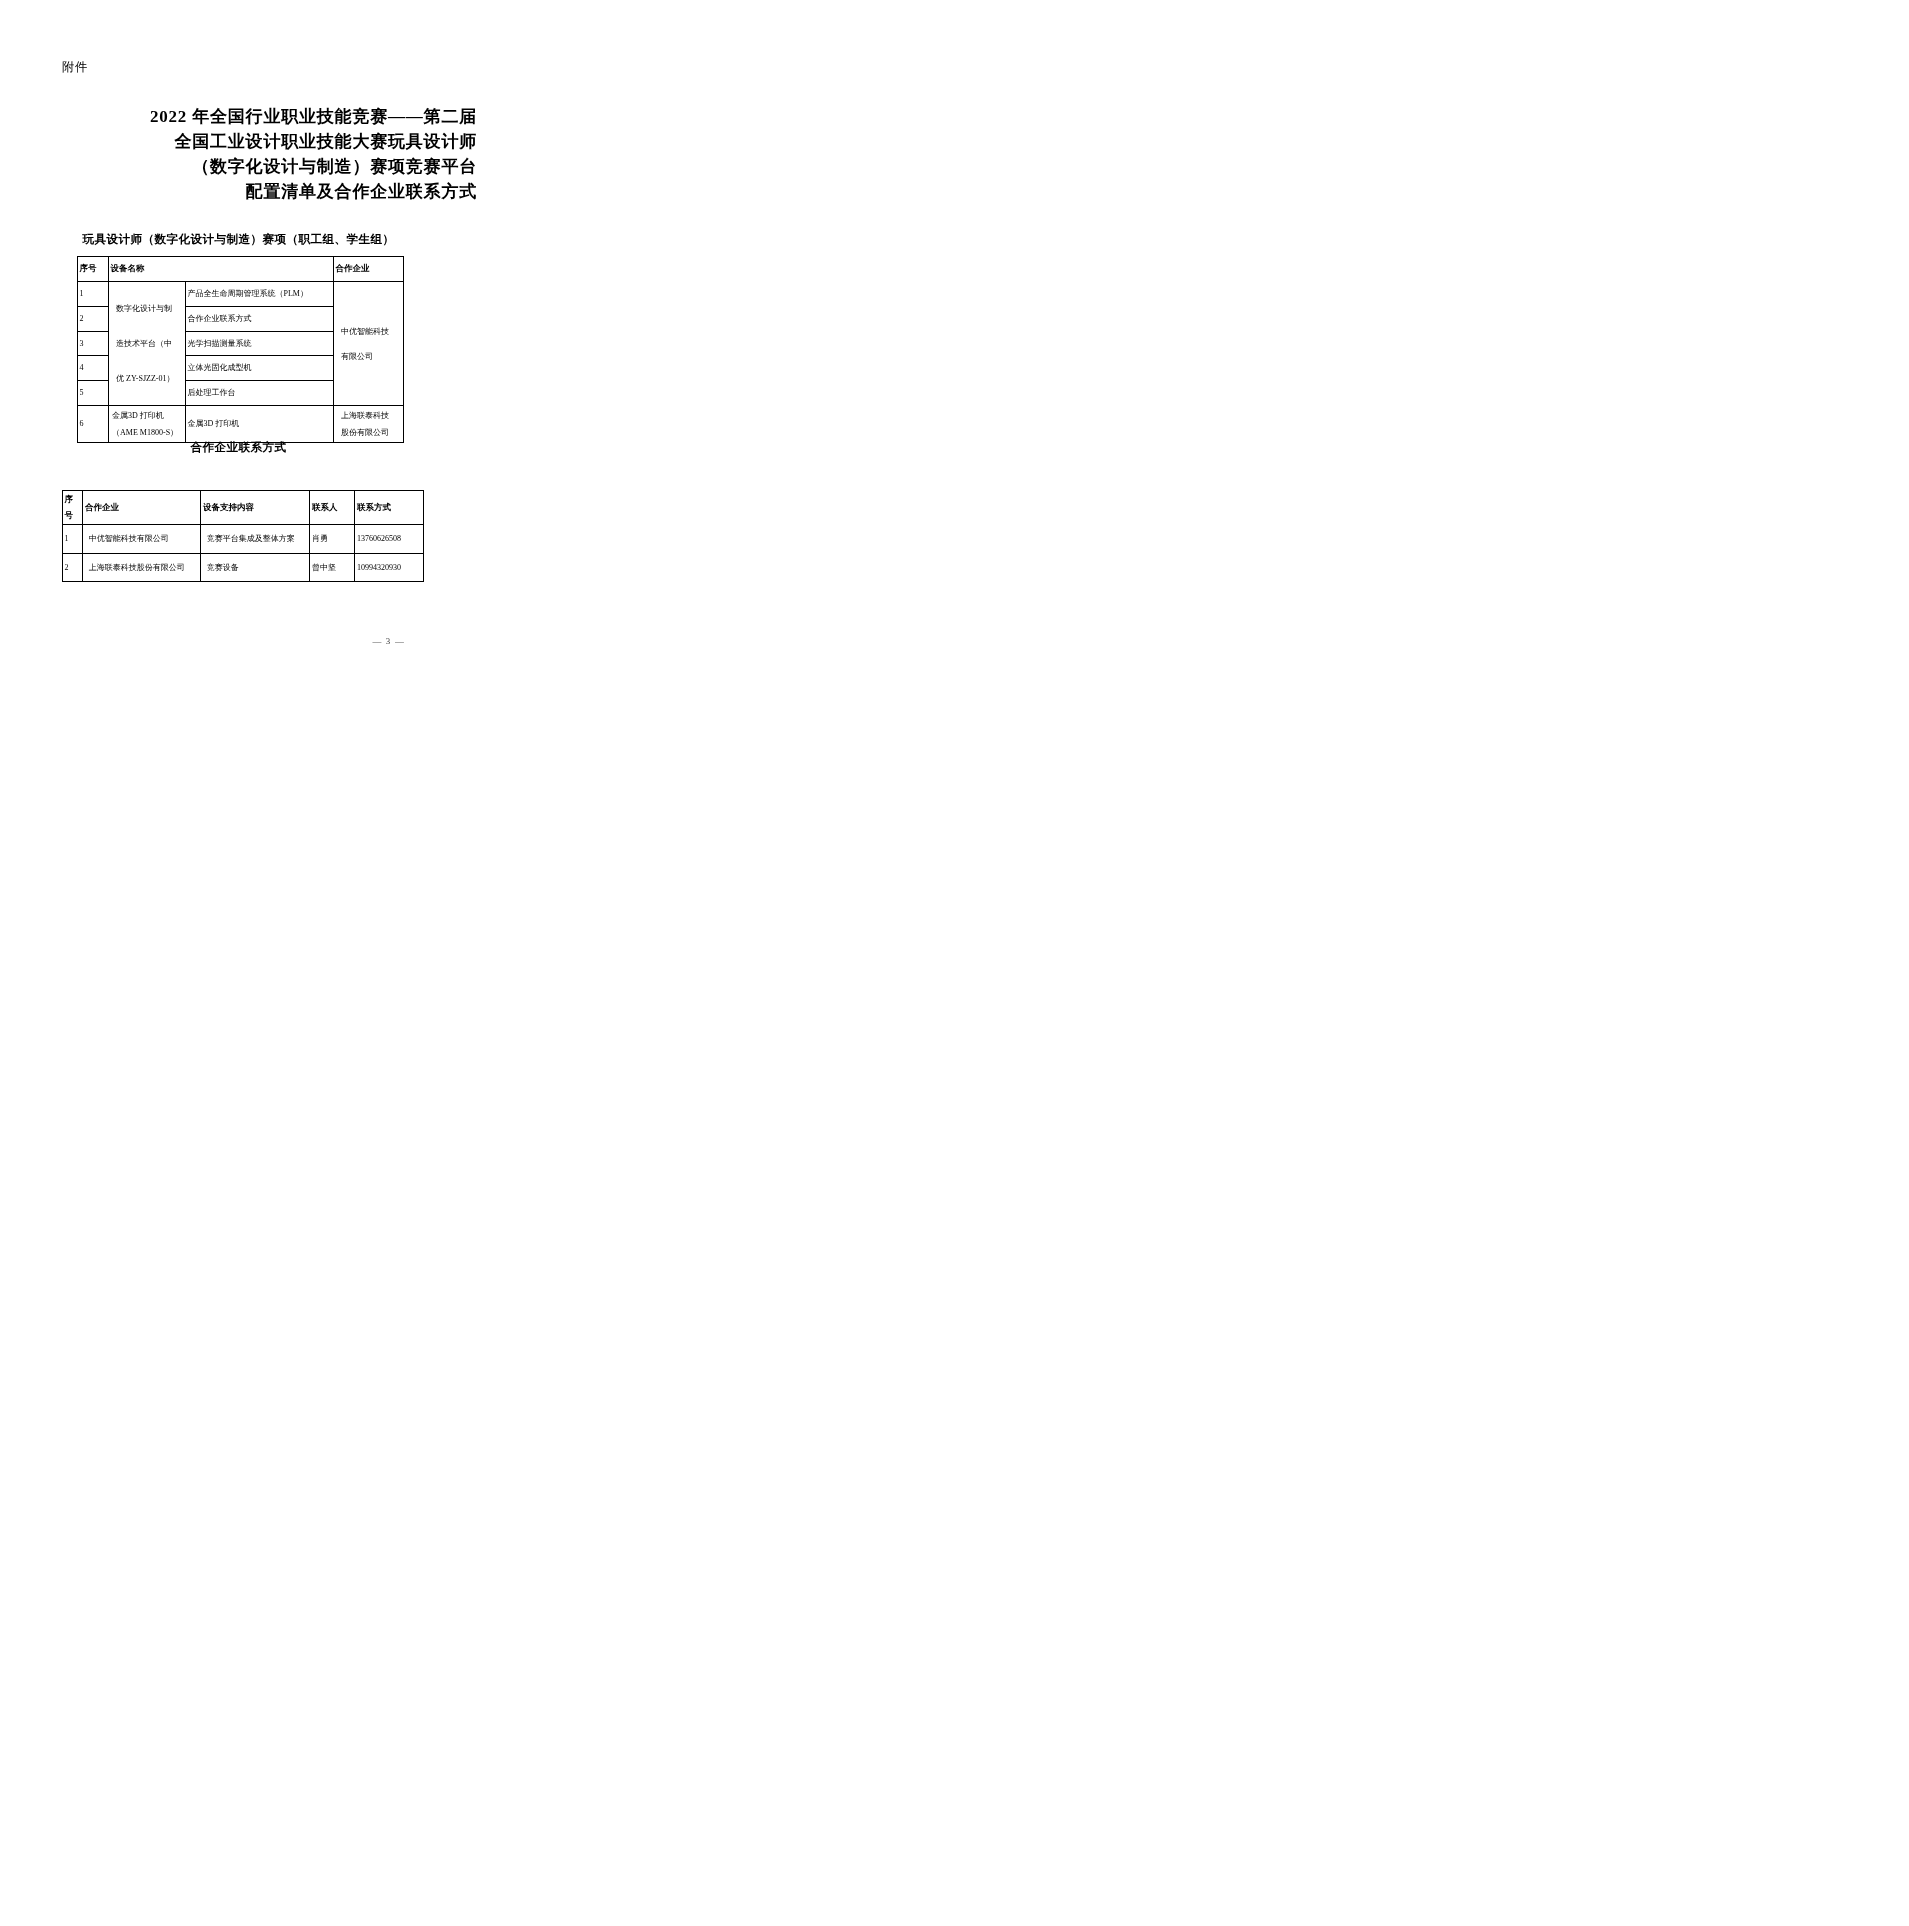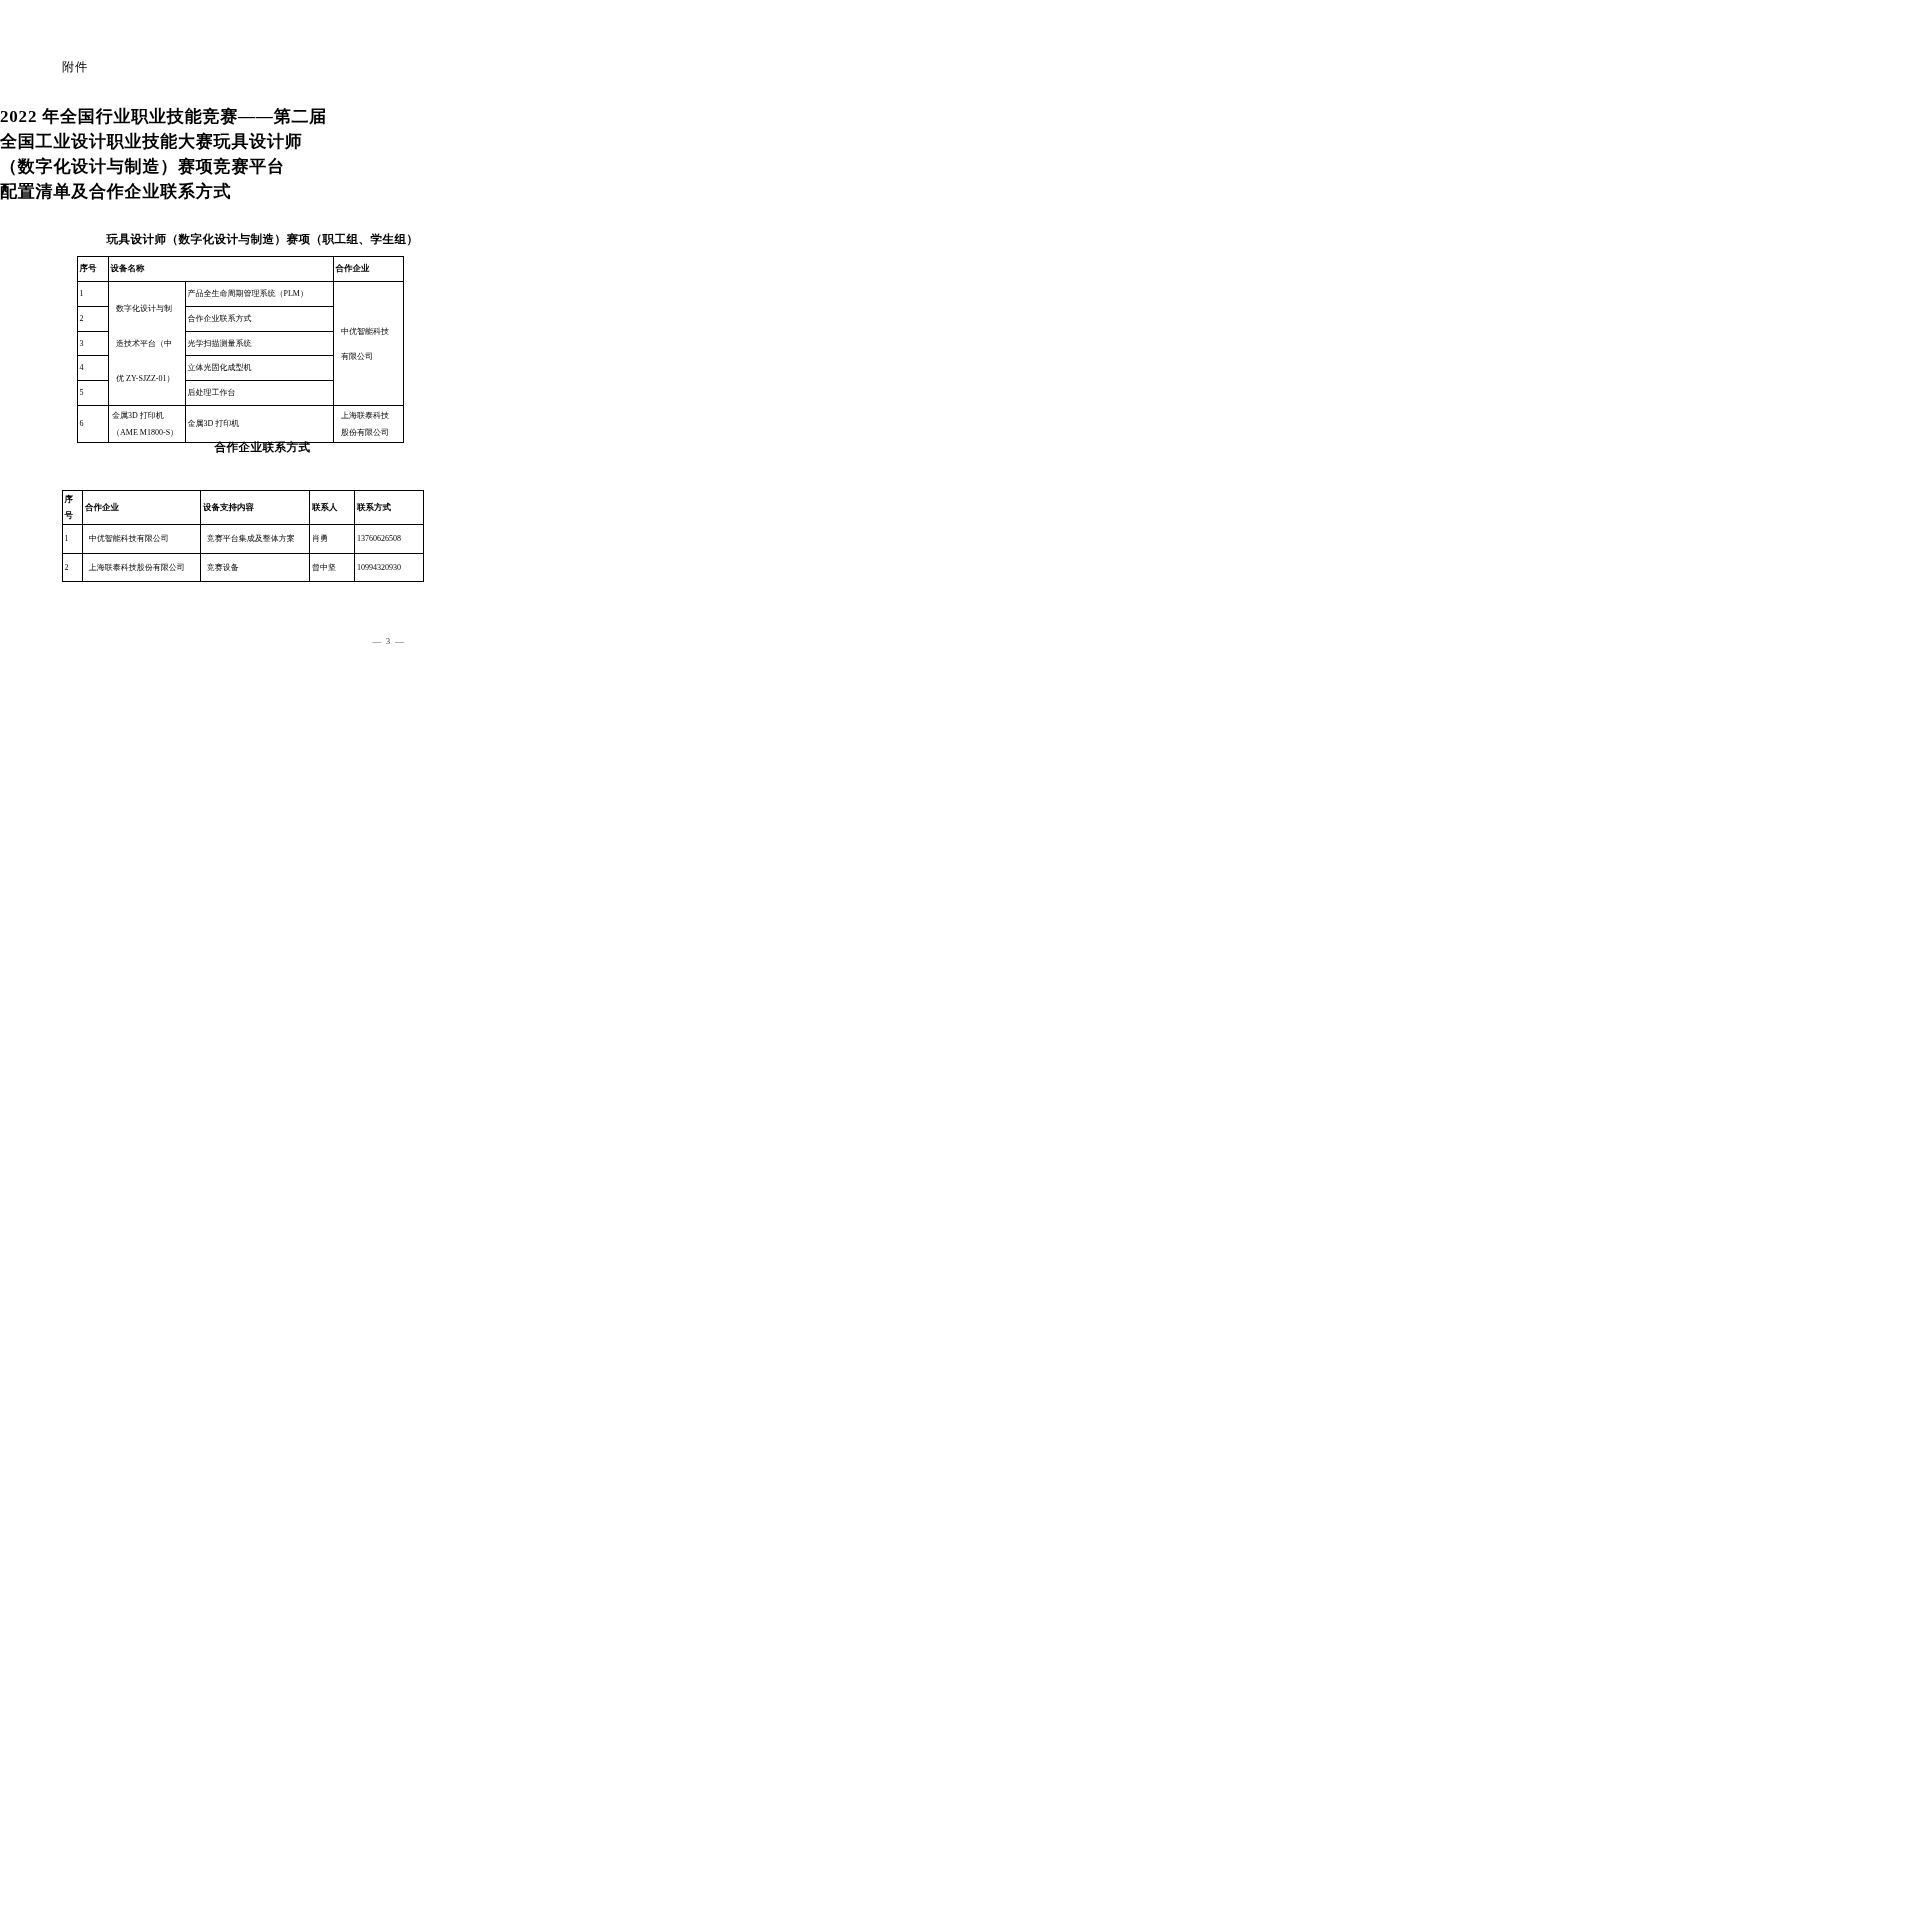--- a/index.html
+++ b/index.html
@@ -17,35 +17,34 @@
     top: 59px;
     left: 62px;
     font-size: 12.3px;
     letter-spacing: 0.8px;
   }
   .doc-title {
     position: absolute;
     top: 104px;
     left: 0;
     width: 100%;
-    text-align: left;
+    text-align: right;
     font-size: 17px;
     font-weight: bold;
     line-height: 25px;
     letter-spacing: 0.8px;
   }
   .section-title {
     position: absolute;
     left: 0;
     width: 100%;
     text-align: center;
     font-size: 11.6px;
     font-weight: bold;
     letter-spacing: 0.4px;
-    padding-left: 24px;
   }
   .section-title.first { top: 232px; }
   .section-title.second { top: 440px; }
 
   table.doc-table {
     position: absolute;
     border-collapse: collapse;
     table-layout: fixed;
     border: 1.2px solid #000;
   }

